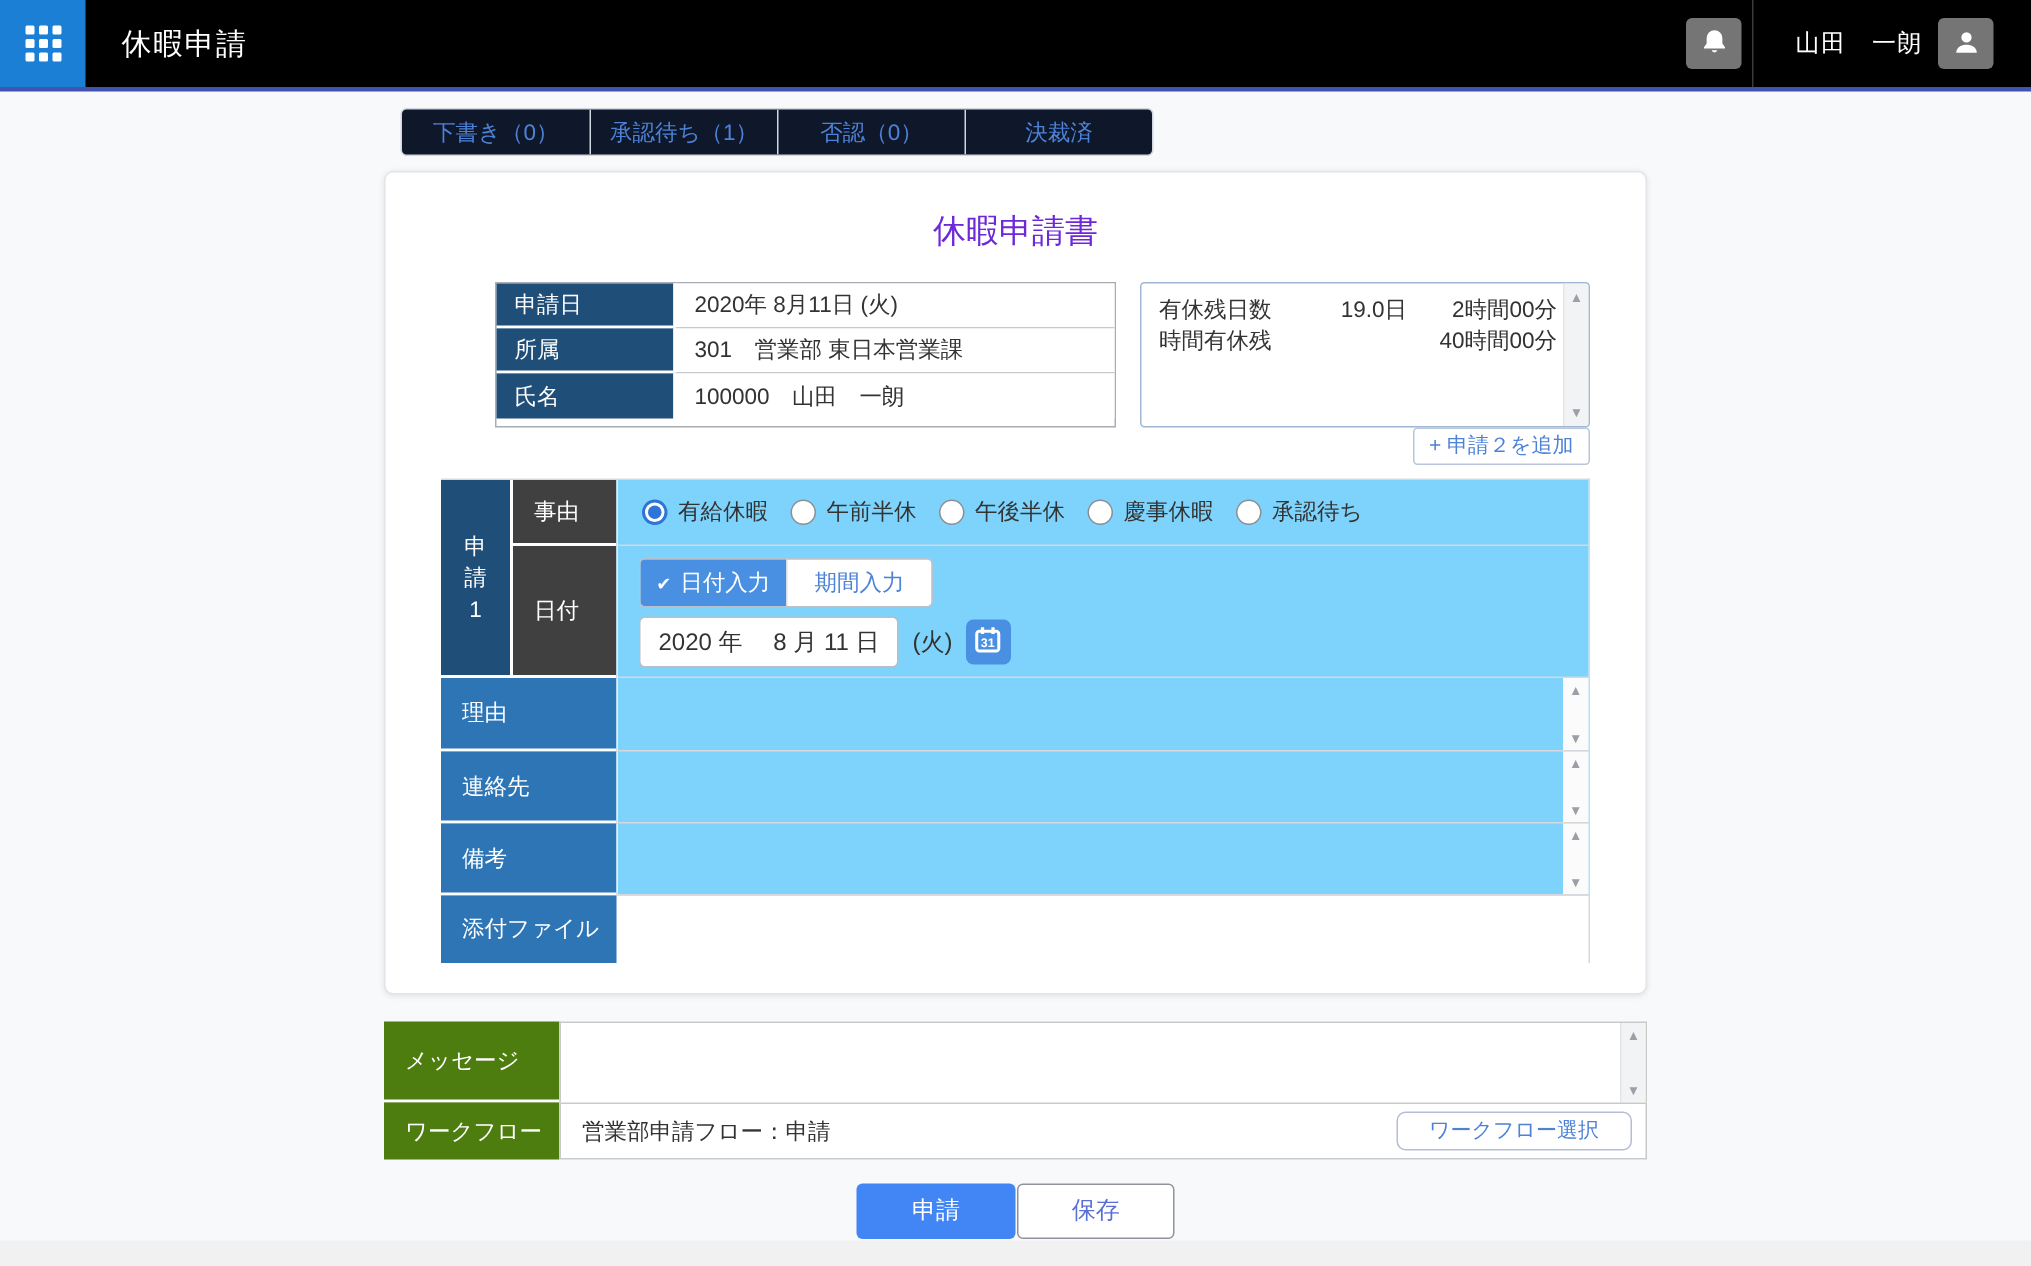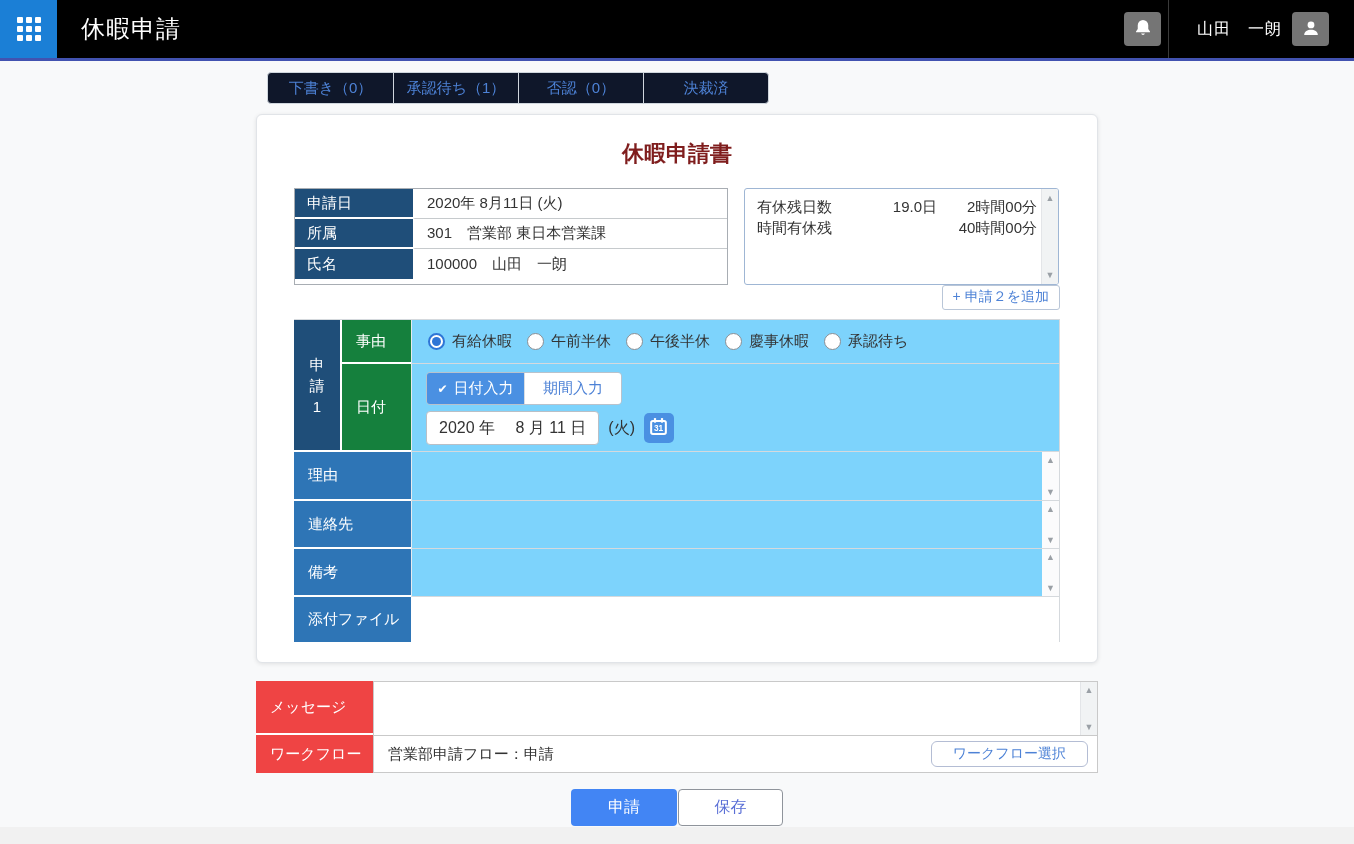--- a/index.html
+++ b/index.html
@@ -8,42 +8,42 @@
     font-family: "Liberation Sans", sans-serif;
     background: #f8f9fa; color: #333; font-size: 15px; position: relative;
   }
 
   
   .header { height: 58px; background: #000; display: flex; align-items: center; }
   .app-btn { width: 57px; height: 58px; background: #1b7fd6; border: none; cursor: pointer;
              display: flex; align-items: center; justify-content: center; }
   .grid-icon { display: grid; grid-template-columns: repeat(3, 6px); grid-template-rows: repeat(3, 6px); gap: 3px; }
   .grid-icon span { background: #fff; border-radius: 1px; }
-  .header-title { color: #fff; font-size: 24px; margin-left: 24px; letter-spacing: 1px; }
+  .header-title { color: #fff; font-size: 20px; margin-left: 24px; letter-spacing: 1px; }
   .header-right { margin-left: auto; display: flex; align-items: center; height: 100%; padding-right: 25px; }
   .icon-btn { width: 37px; height: 34px; background: #757575; border: none; border-radius: 4px;
               display: flex; align-items: center; justify-content: center; cursor: pointer; }
   .header-divider { width: 1px; height: 58px; background: #3a3a3a; margin: 0 0 0 7px; }
   .user-name { color: #fff; font-size: 16px; margin: 0 10px 0 28px; letter-spacing: 1px; }
   .accent-line { height: 3px; background: #4252b0; }
 
   
   .tabs { display: inline-flex; margin: 11px 0 0 267px; border: 1px solid #cfd6dd;
           border-radius: 4px; background: #0f172a; overflow: hidden; }
   .tab { min-width: 125px; height: 30px; display: flex; align-items: center; justify-content: center;
          color: #4d82d6; font-size: 15px; border-left: 1px solid #cfd6dd; cursor: pointer; padding: 0 10px; }
   .tab:first-child { border-left: none; }
 
   
   .card { width: 842px; margin: 10px auto 0; background: #fff; border: 1px solid #e1e4e8;
           border-radius: 6px; box-shadow: 0 1px 4px rgba(0,0,0,.10); padding: 12px 37px 20px; }
-  .card-title { text-align: center; color: #7f1d1d; font-size: 22px; font-weight: bold; margin: 12px 0 19px; }
+  .card-title { text-align: center; color: #6d28d9; font-size: 22px; font-weight: normal; margin: 12px 0 19px; }
 
   .top-section { display: flex; gap: 16px; }
-  .applicant-table { width: 434px; border: 1px solid #a8adb3; }
+  .applicant-table { width: 434px; border: 1px solid #a8adb3; margin-left: 36px; }
   .app-row { display: flex; height: 30px; }
   .app-label { width: 118px; background: #1f4e79; color: #fff; display: flex; align-items: center;
                padding-left: 12px; border-bottom: 2px solid #fff; }
   .app-row:last-child .app-label { border-bottom: none; }
   .app-value { flex: 1; background: #fff; display: flex; align-items: center; padding-left: 12px;
                border-bottom: 1px solid #c6cacd; border-left: 2px solid #fff; }
   .app-row:last-child .app-value { border-bottom: none; }
 
   .balance-box { width: 315px; height: 97px; border: 1px solid #9fb6d4; border-radius: 3px;
                  display: flex; overflow: hidden; background: #fff; }
@@ -61,21 +61,21 @@
              padding: 2px 10px 3px; border-radius: 3px; cursor: pointer; }
 
   
   .main-grid { display: grid; margin-top: 9px;
                grid-template-columns: 48px 69px 1fr;
                grid-template-rows: 44px 88px 49px 48px 48px 45px;
                border-top: 1px solid #d5d9dd; border-right: 1px solid #d5d9dd; }
   .cell-group { grid-row: 1 / 3; grid-column: 1; background: #1f4e79; color: #fff;
                 display: flex; align-items: center; justify-content: center; text-align: center;
                 white-space: pre-line; line-height: 1.4; border-right: 2px solid #fff; border-bottom: 2px solid #fff; }
-  .cell-sublabel { background: #15803d; color: #fff; display: flex; align-items: center;
+  .cell-sublabel { background: #404040; color: #fff; display: flex; align-items: center;
                    padding-left: 14px; border-bottom: 2px solid #fff; }
   .sub-reason { grid-row: 1; grid-column: 2; }
   .sub-date   { grid-row: 2; grid-column: 2; }
   .cell-label { grid-column: 1 / 3; background: #2e75b6; color: #fff; display: flex; align-items: center;
                 padding-left: 14px; border-bottom: 2px solid #fff; }
   .cell-label.last { border-bottom: none; }
   .cell-content { grid-column: 3; background: #7dd3fc; border-bottom: 1px solid #d5d9dd;
                   border-left: 1px solid #e8eaed; position: relative; }
 
   .radios { display: flex; align-items: center; padding-left: 16px; }
@@ -106,21 +106,21 @@
                 padding: 3px 0; color: #9aa0a6; font-size: 9px; cursor: pointer; }
 
   .attach { display: flex; align-items: center; padding-left: 12px; }
   .attach-btn { border: 1px solid #c9cdd2; background: #fff; color: #4d82d6; font-size: 15px;
                 padding: 5px 12px; cursor: pointer; }
   .attach-hint { margin-left: 13px; font-size: 13px; color: #3c4043; }
 
   
   .footer-grid { width: 842px; margin: 18px auto 0; display: grid;
                  grid-template-columns: 117px 1fr; grid-template-rows: 54px 38px; }
-  .f-label { background: #ef4444; color: #fff; display: flex; align-items: center; padding-left: 14px; }
+  .f-label { background: #4d7c0f; color: #fff; display: flex; align-items: center; padding-left: 14px; }
   .f-label.m { border-bottom: 2px solid #fff; }
   .f-content { background: #fff; border: 1px solid #c9c9c9; position: relative; }
   .f-content.m { border-bottom: none; }
   .f-content .scroll-col { background: #f1f3f4; border-left: 1px solid #e3e5e8; }
   .f-content.w { display: flex; align-items: center; padding: 0 9px 0 14px; gap: 12px; }
   .wf-value { flex: 1; }
   .wf-btn { border: 1px solid #b4bdd4; background: #fff; color: #4d82d6; border-radius: 6px;
             font-size: 14px; padding: 3px 21px; cursor: pointer; }
 
   

